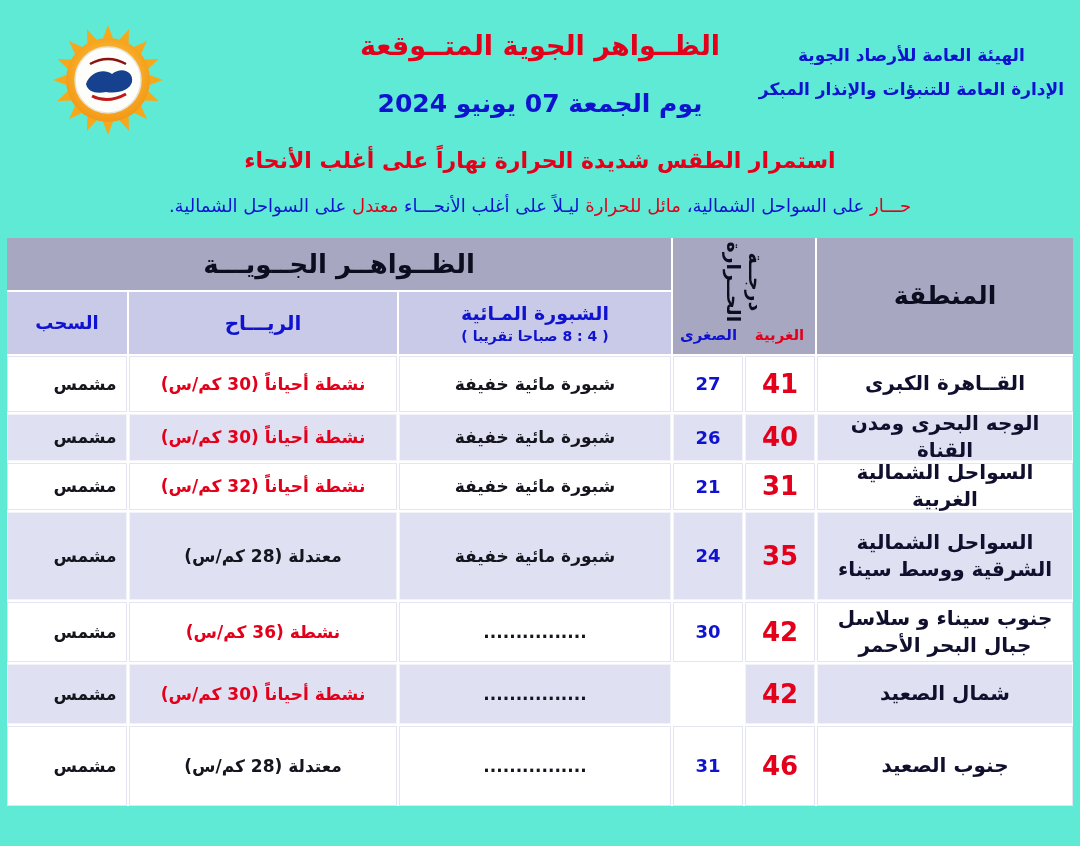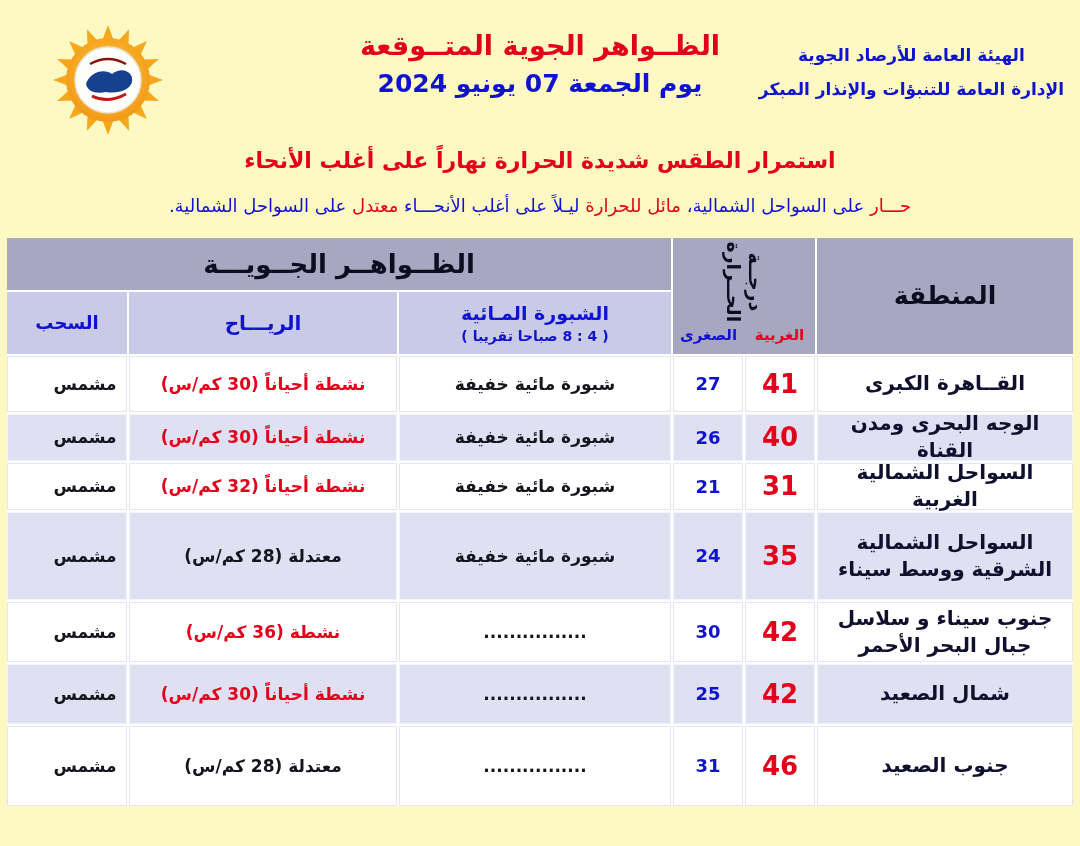--- a/index.html
+++ b/index.html
@@ -5,29 +5,29 @@
   :root{
     --red:#e3001b;
     --blue:#0f12cf;
     --navy:#10102e;
     --head-bg:#a7a7c2;
     --subhead-bg:#c9c9e8;
     --row-alt:#e0e0f3;
   }
   *{box-sizing:border-box;margin:0;padding:0;}
   body{margin:0;background:#fff;font-family:"DejaVu Sans",sans-serif;}
-  .page{position:relative;width:1080px;height:846px;background:#fef9c3;overflow:hidden;direction:rtl;}
+  .page{position:relative;width:1080px;height:846px;background:#5eead4;overflow:hidden;direction:rtl;}
 
   
   .header{position:relative;height:138px;}
   .org{position:absolute;right:16px;top:38px;text-align:center;color:var(--blue);
        font-weight:700;font-size:17px;line-height:2.0;}
   .titles{position:absolute;left:300px;width:480px;top:30px;text-align:center;}
   .main-title{color:var(--red);font-weight:700;font-size:27px;letter-spacing:.5px;}
-  .date-line{color:var(--blue);font-weight:700;font-size:25px;margin-top:8px;}
+  .date-line{color:var(--blue);font-weight:700;font-size:25px;margin-top:28px;}
   .logo{position:absolute;left:52px;top:24px;width:112px;height:112px;}
 
   
   .summary1{text-align:center;color:var(--red);font-weight:700;font-size:22px;margin-top:8px;line-height:1.4;}
   .summary2{text-align:center;font-weight:400;font-size:18px;margin-top:16px;line-height:1.4;}
   .seg[data-color="red"]{color:var(--red);}
   .seg[data-color="blue"]{color:var(--blue);}
 
   
   .wx-table{margin:20px 7px 0;display:grid;direction:rtl;
@@ -182,21 +182,20 @@
 
     <div class="cell bg-w region-cell c1 gr7">جنوب سيناء و سلاسل جبال البحر الأحمر</div>
     <div class="cell bg-w max-cell c2 gr7">42</div>
     <div class="cell bg-w min-cell c3 gr7">30</div>
     <div class="cell bg-w fog-cell c4 gr7">................</div>
     <div class="cell bg-w wind-cell c5 gr7" data-color="red">نشطة (36 كم/س)</div>
     <div class="cell bg-w clouds-cell c6 gr7">مشمس</div>
 
     <div class="cell bg-l region-cell c1 gr8">شمال الصعيد</div>
     <div class="cell bg-l max-cell c2 gr8">42</div>
-    <div class="cell bg-l min-cell c3 gr8">25</div>
     <div class="cell bg-l fog-cell c4 gr8">................</div>
     <div class="cell bg-l wind-cell c5 gr8" data-color="red">نشطة أحياناً (30 كم/س)</div>
     <div class="cell bg-l clouds-cell c6 gr8">مشمس</div>
 
     <div class="cell bg-w region-cell c1 gr9">جنوب الصعيد</div>
     <div class="cell bg-w max-cell c2 gr9">46</div>
     <div class="cell bg-w min-cell c3 gr9">31</div>
     <div class="cell bg-w fog-cell c4 gr9">................</div>
     <div class="cell bg-w wind-cell c5 gr9" data-color="dark">معتدلة (28 كم/س)</div>
     <div class="cell bg-w clouds-cell c6 gr9">مشمس</div>

